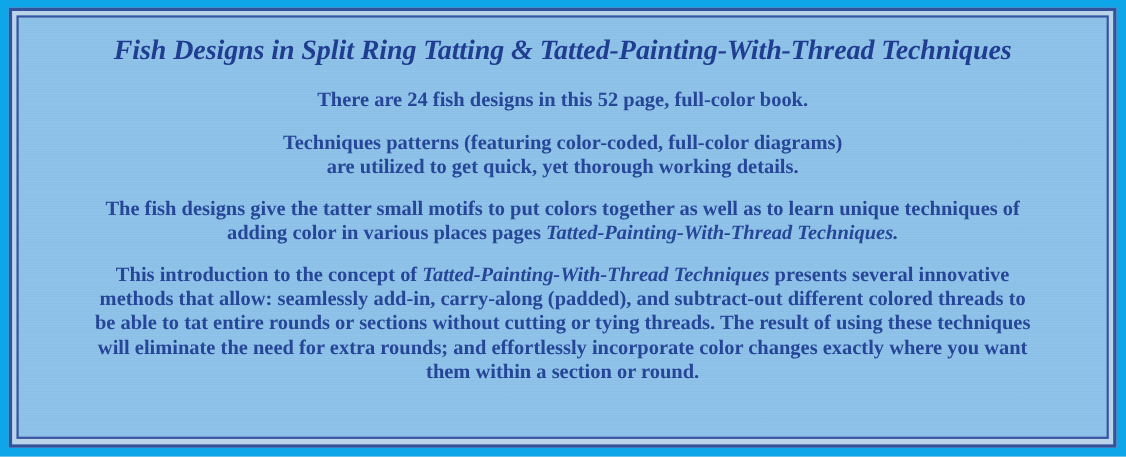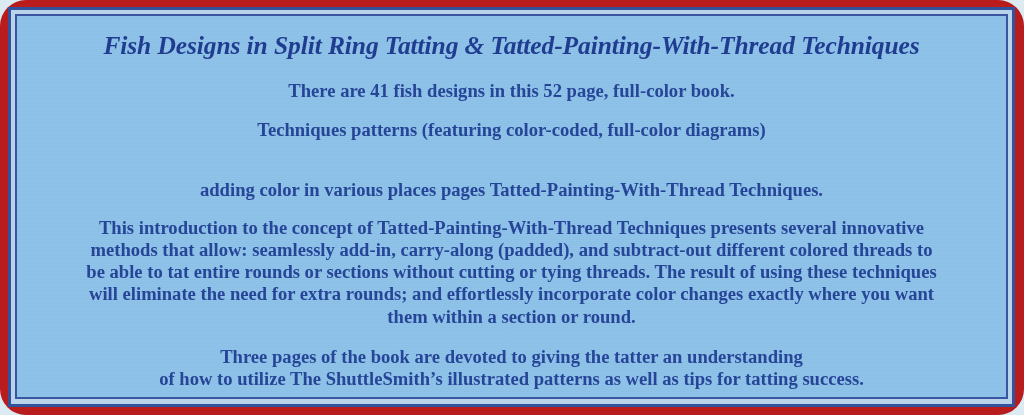--- a/index.html
+++ b/index.html
@@ -70,20 +70,21 @@
   .para {
     font-size: 18.6px;
     font-weight: bold;
     line-height: 1.19;
     color: #234396;
     margin: 0;
     padding: 0;
   }
 
   .para .it {
+    font-style: italic;
   }
 
   
   .gap-1 { height: 19px; }
   .gap-2 { height: 17px; }
   .gap-3 { height: 16px; }
   .gap-4 { height: 16px; }
   .gap-5 { height: 18px; }
   .wide   { padding: 0 4px; }
 
@@ -99,46 +100,45 @@
         rgba(255,255,255,0.035) 1px,
         rgba(0,0,0,0.012) 1px,
         rgba(0,0,0,0.012) 2px
       );
     opacity: 0.85;
   }
 </style>
 </head>
 <body>
 
-<div id="page" style="background: #b91c1c; border-radius: 26px;">
+<div id="page" style="background: #0ea5e9;">
   <div id="frame-outer" style="border-color: rgb(50, 82, 155); background: rgb(185, 212, 234);">
     <div id="frame-inner" style="border-color: rgb(58, 85, 160); background: rgb(140, 193, 232);">
 
       <div id="content">
 
         <h1 class="title" style="color: rgb(29, 58, 143);">Fish Designs in Split Ring Tatting &amp; Tatted-Painting-With-Thread Techniques</h1>
 
         <div class="gap-1"></div>
 
-        <p class="para wide" style="color: rgb(35, 67, 150);"><span>There are 41 fish designs in this 52 page, full-color book.</span></p>
+        <p class="para wide" style="color: rgb(35, 67, 150);"><span>There are 24 fish designs in this 52 page, full-color book.</span></p>
 
         <div class="gap-2"></div>
 
-        <p class="para wide" style="color: rgb(35, 67, 150);"><span>Techniques patterns (featuring color-coded, full-color diagrams)</span><br></p>
+        <p class="para wide" style="color: rgb(35, 67, 150);"><span>Techniques patterns (featuring color-coded, full-color diagrams)</span><br><span>are utilized to get quick, yet thorough working details.</span></p>
 
         <div class="gap-3"></div>
 
-        <p class="para wide" style="color: rgb(35, 67, 150);"><br><span>adding color in various places pages </span><span class="it">Tatted-Painting-With-Thread Techniques.</span></p>
+        <p class="para wide" style="color: rgb(35, 67, 150);"><span>The fish designs give the tatter small motifs to put colors together as well as to learn unique techniques of</span><br><span>adding color in various places pages </span><span class="it">Tatted-Painting-With-Thread Techniques.</span></p>
 
         <div class="gap-4"></div>
 
         <p class="para wide" style="color: rgb(35, 67, 150);"><span>This introduction to the concept of </span><span class="it">Tatted-Painting-With-Thread Techniques</span><span> presents several innovative</span><br><span>methods that allow: seamlessly add-in, carry-along (padded), and subtract-out different colored threads to</span><br><span>be able to tat entire rounds or sections without cutting or tying threads.  The result of using these techniques</span><br><span>will eliminate the need for extra rounds; and effortlessly incorporate color changes exactly where you want</span><br><span>them within a section or round.</span></p>
 
         <div class="gap-5"></div>
 
-        <p class="para wide" style="color: rgb(35, 67, 150);"><span>Three pages of the book are devoted to giving the tatter an understanding</span><br><span>of how to utilize </span><span class="it">The ShuttleSmith’s</span><span> illustrated patterns as well as tips for tatting success.</span></p>
 
       </div>
 
       <div id="grain"></div>
     </div>
   </div>
 </div>
 
 </body></html>

